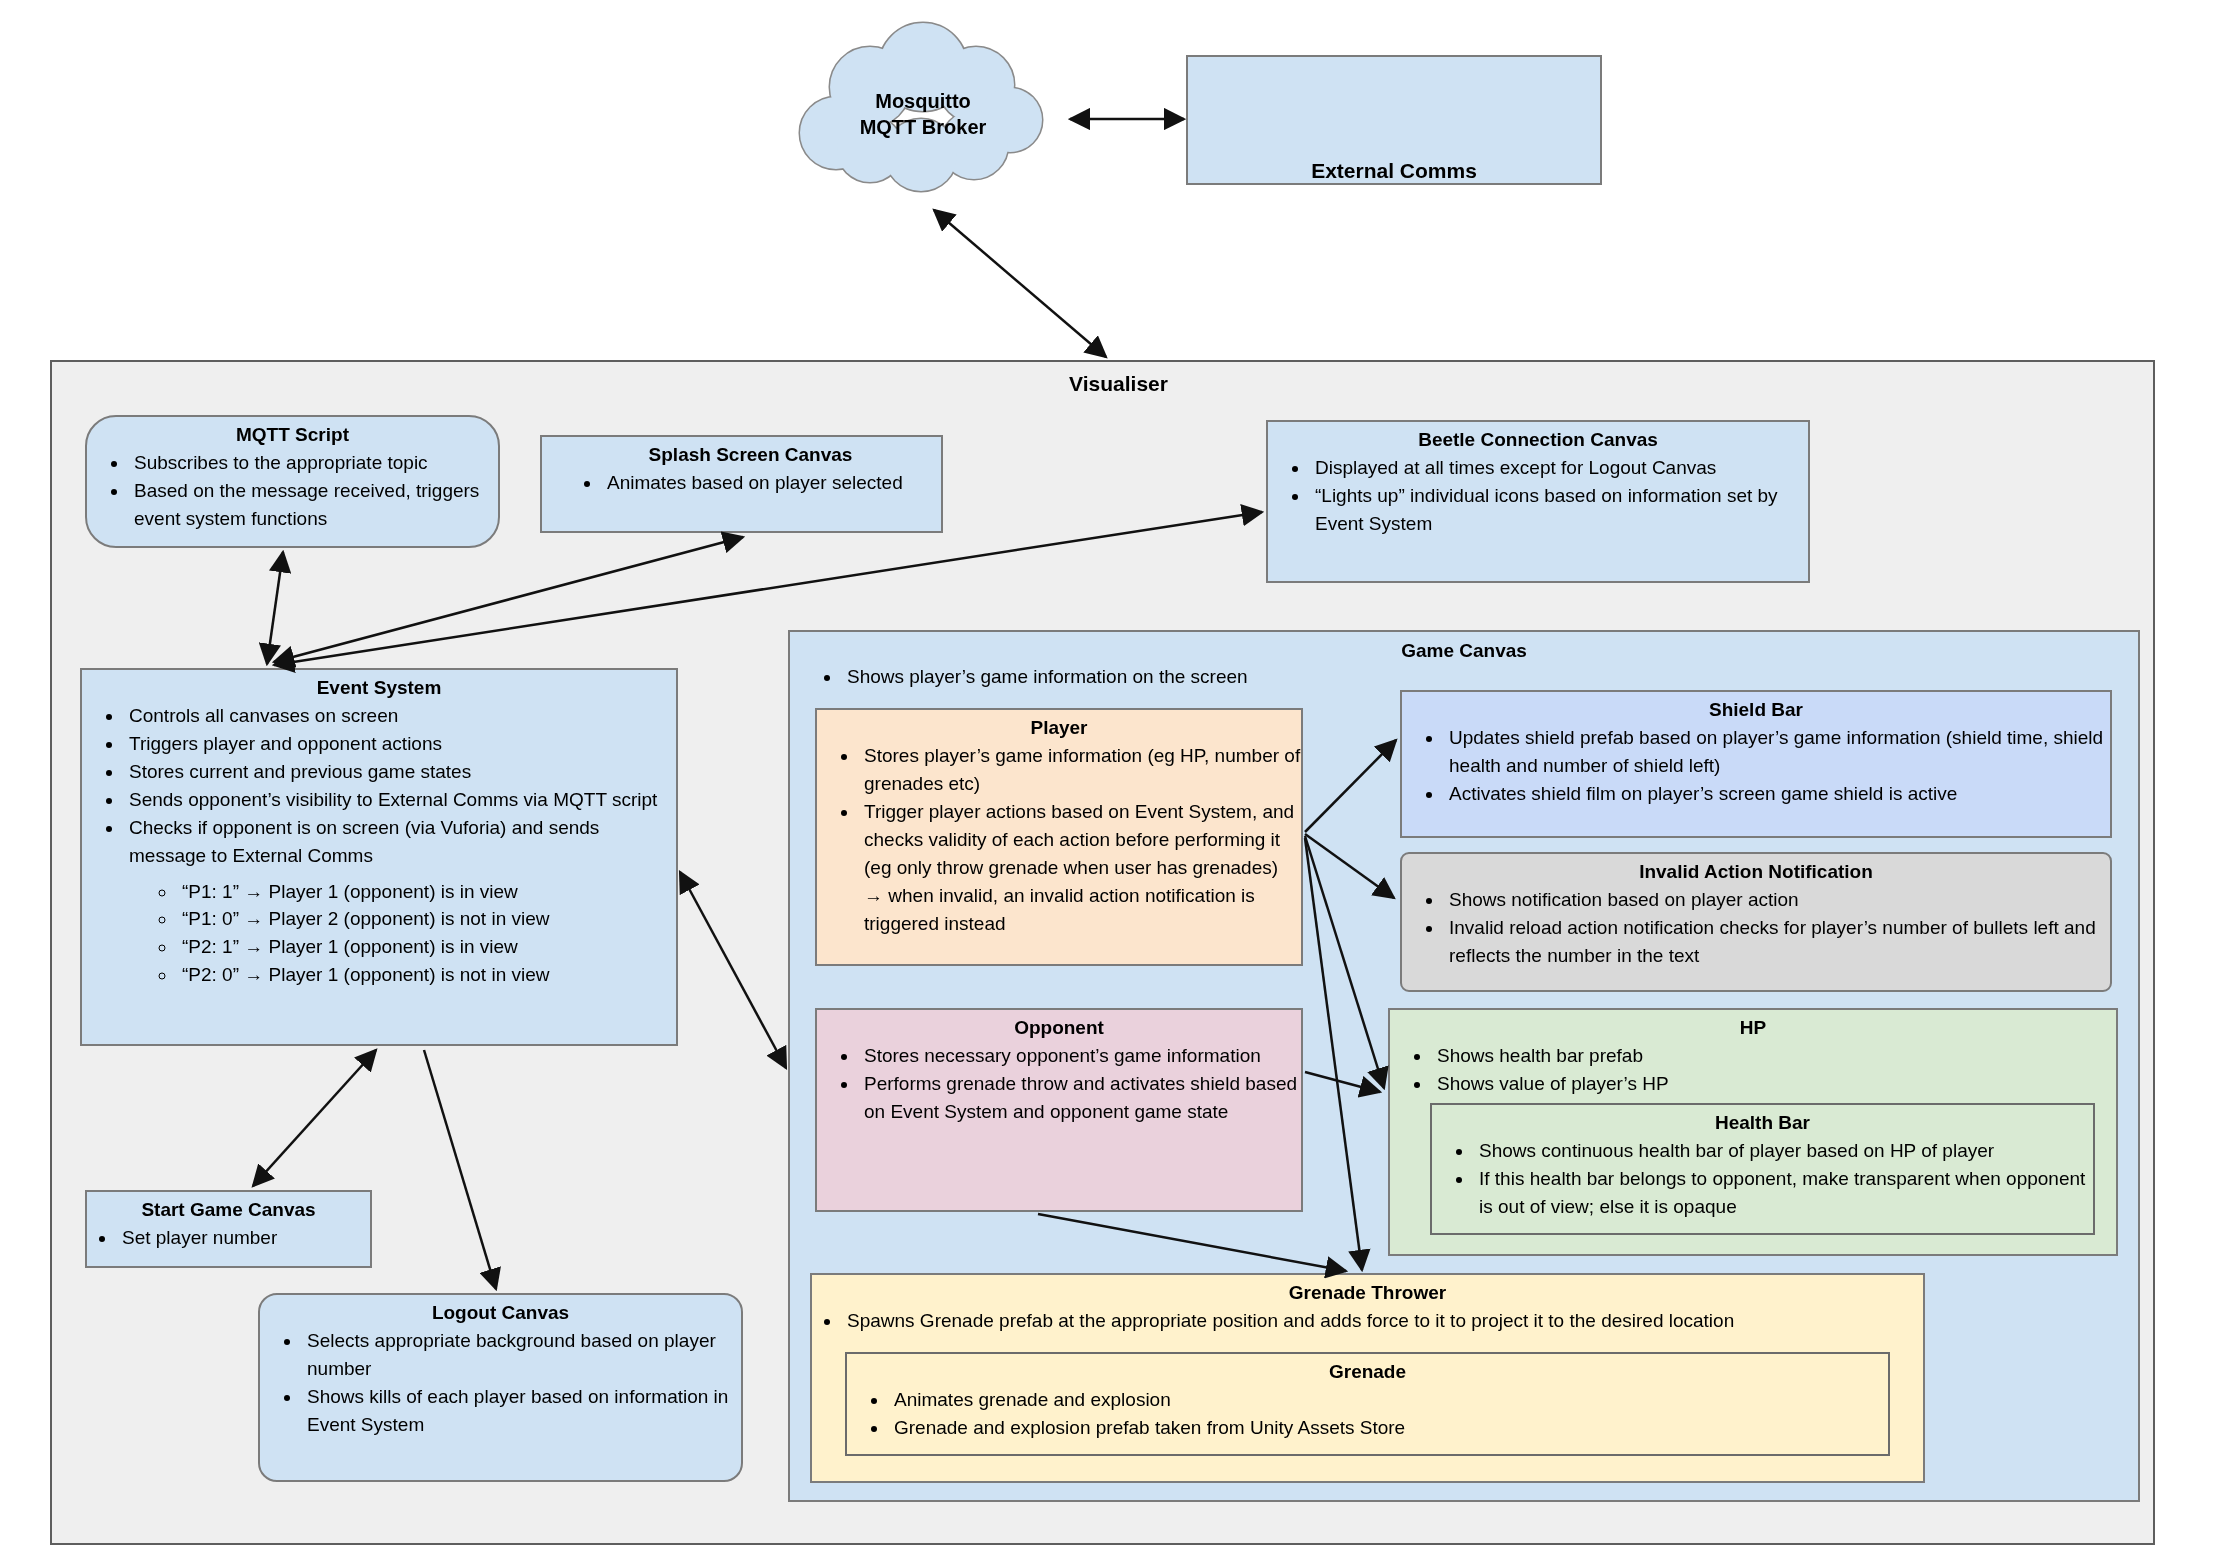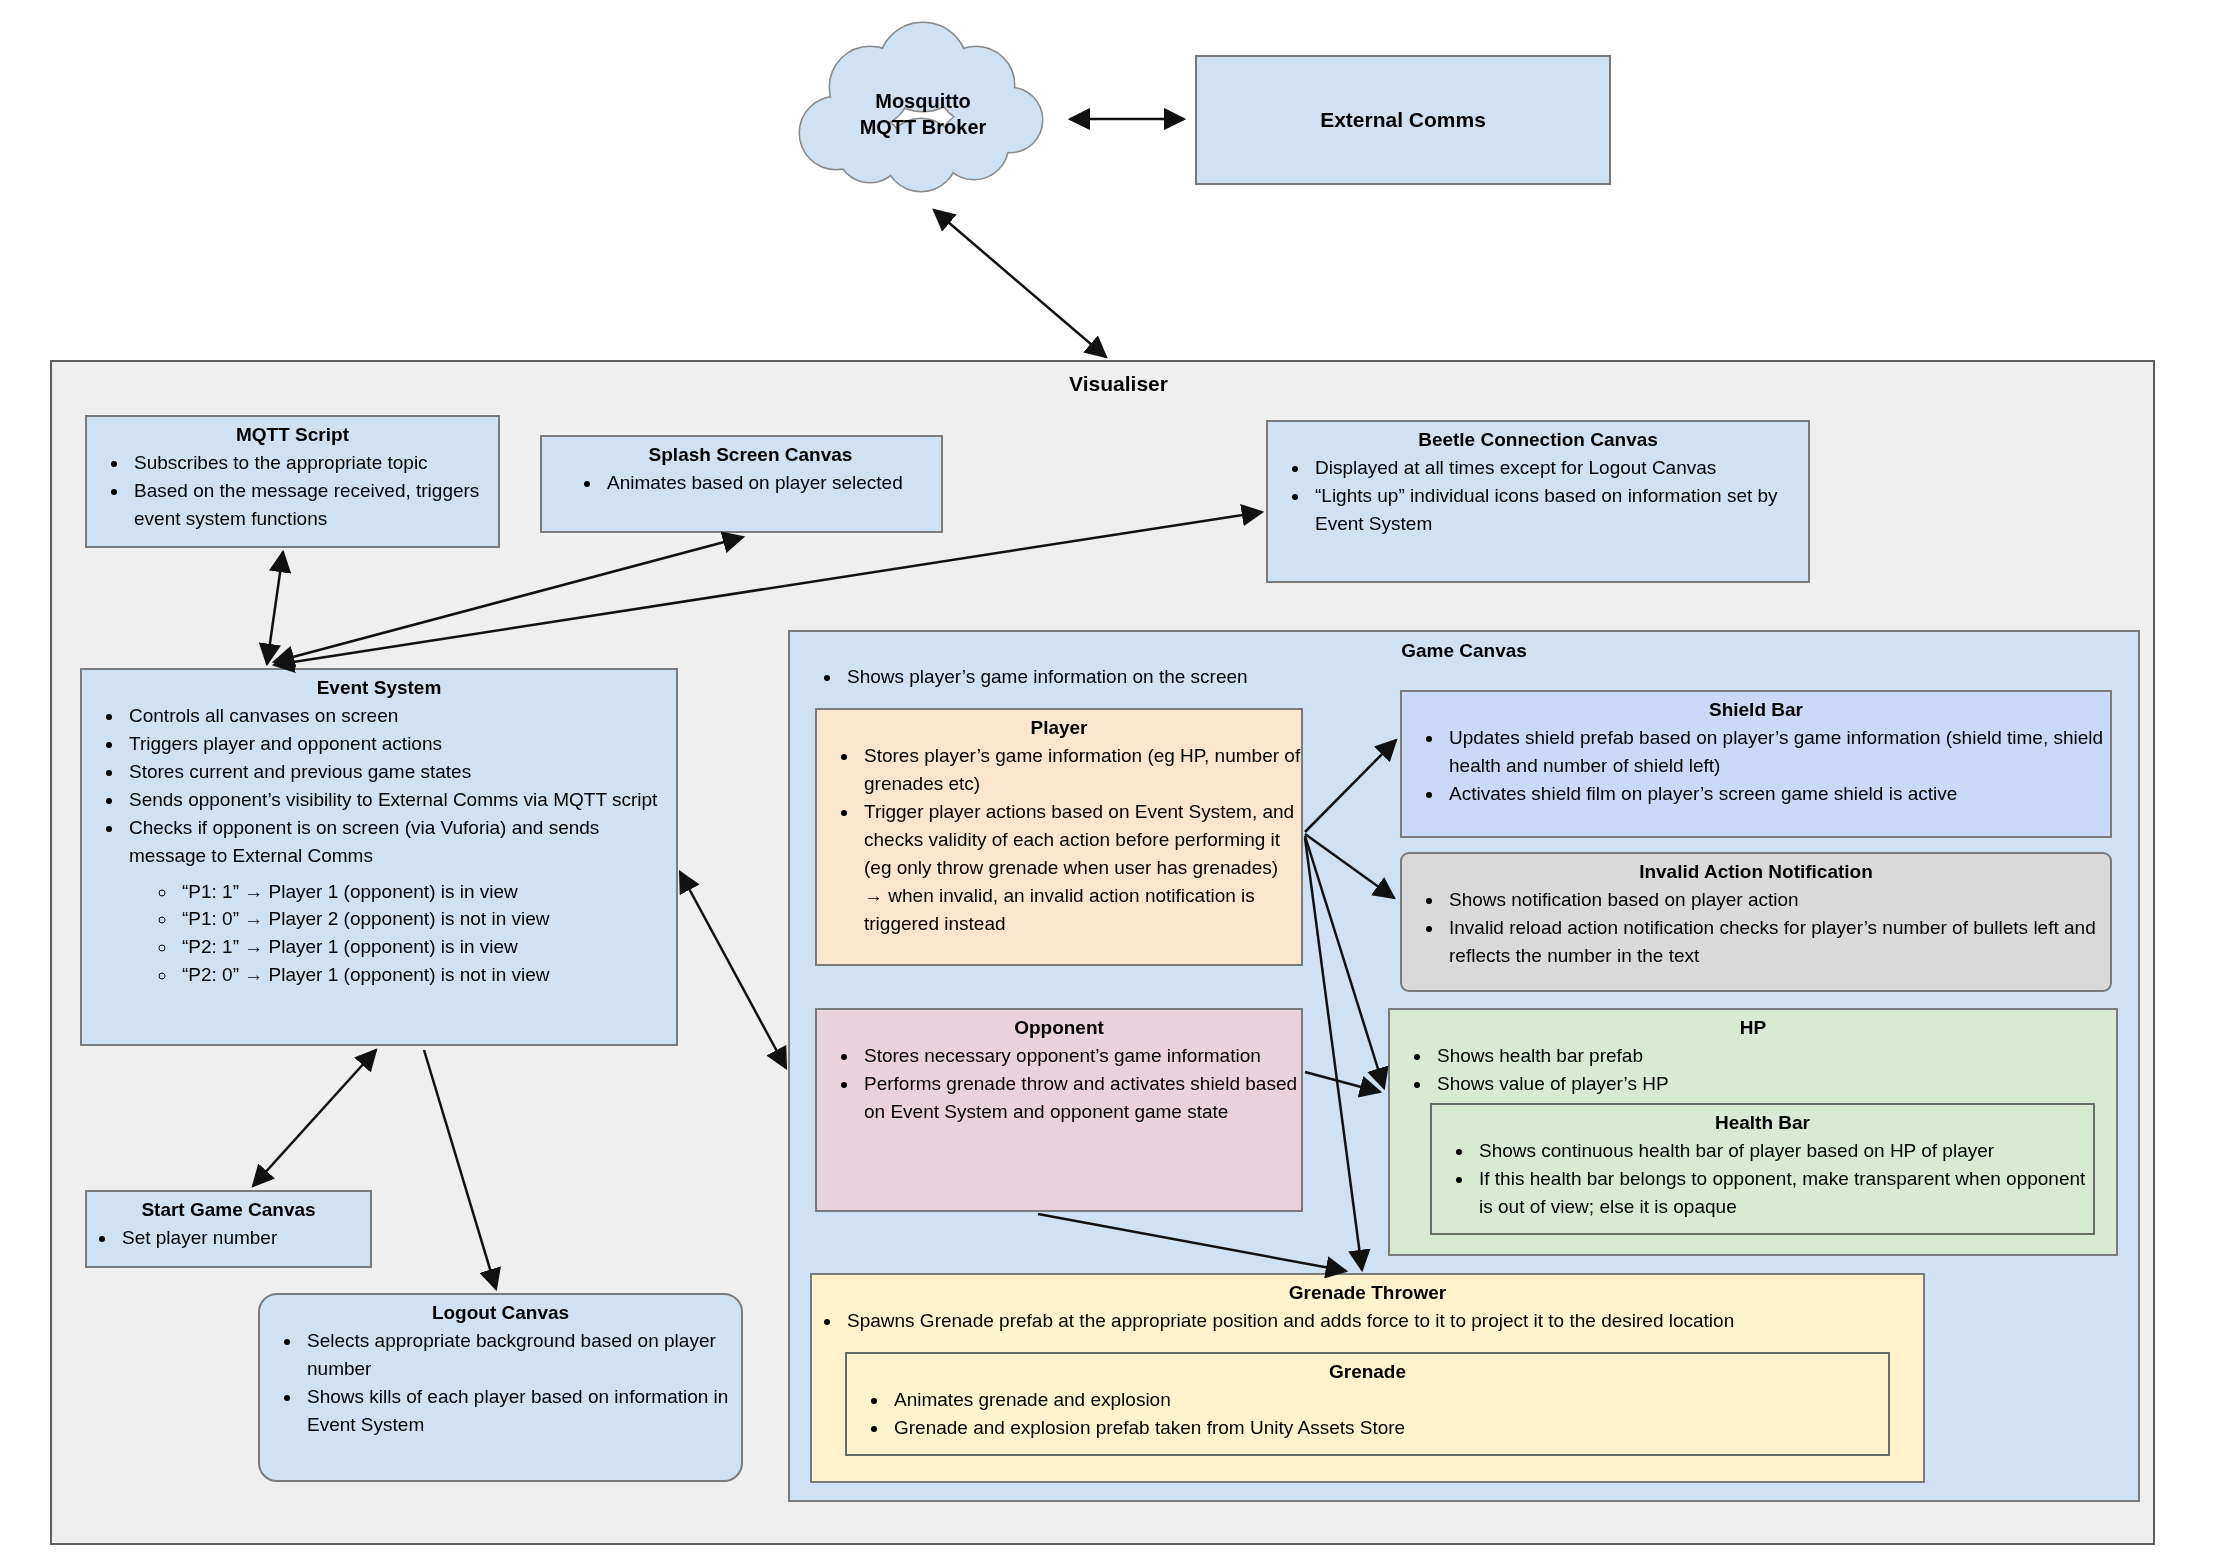--- a/index.html
+++ b/index.html
@@ -13,21 +13,21 @@
   .pink   { background:#ead1dc; }
   .peri   { background:#c9daf8; }
   .grayb  { background:#d9d9d9;border-radius:9px; }
   .green  { background:#d9ead3; }
   .yellow { background:#fff2cc; }
   .vis-container { position:absolute; box-sizing:border-box; background:#efefef; border:2px solid #5e5e5e; }
   .box-title { font-weight:bold; font-size:19px; text-align:center; padding-top:7px; }
   ul.bullets { margin:3px 0 0 0; padding-left:42px; font-size:19px; line-height:1.47; }
   ul.bullets li { padding-left:5px; }
   ul.sub { list-style-type:circle; margin:8px; padding-left:40px; }
-  .center-label { display:flex; align-items:center; justify-content:center; font-weight:bold;margin-left:9px; }
+  .center-label { display:flex; align-items:flex-end; justify-content:center; font-weight:bold; }
   .floating-title { position:absolute; font-weight:bold; font-size:21px; text-align:center; }
   .cloud-label { position:absolute; text-align:center; font-weight:bold; font-size:20px; line-height:1.3; }
   svg.arrows { position:absolute; left:0; top:0; pointer-events:none; }
   svg.cloud { position:absolute; }
 </style>
 </head>
 <body>
 
 <div class="vis-container" style="left:50px; top:360px; width:2105px; height:1185px;"></div>
 <div class="floating-title" style="left:50px; top:372px; width:2105px;padding-left:16px;">Visualiser</div>
@@ -62,21 +62,21 @@
 </svg>
 <div class="cloud-label" style="left:793px; top:88px; width:260px;">
   <div>Mosquitto</div>
   <div>MQTT Broker</div>
 </div>
 
 <div class="box blue center-label" style="left:1186px; top:55px; width:416px; height:130px; font-size:21px;">
   <span>External Comms</span>
 </div>
 
-<div class="box blue" style="left:85px; top:415px; width:415px; height:133px;">
+<div class="box blue" style="left:85px; top:415px; width:415px; height:133px;border-radius:31px;">
   <div class="box-title">MQTT Script</div>
   <ul class="bullets">
     <li>Subscribes to the appropriate topic</li>
     <li>Based on the message received, triggers event system functions</li>
   </ul>
 </div>
 
 <div class="box blue" style="left:540px; top:435px; width:403px; height:98px;padding-left:18px;">
   <div class="box-title">Splash Screen Canvas</div>
   <ul class="bullets">

